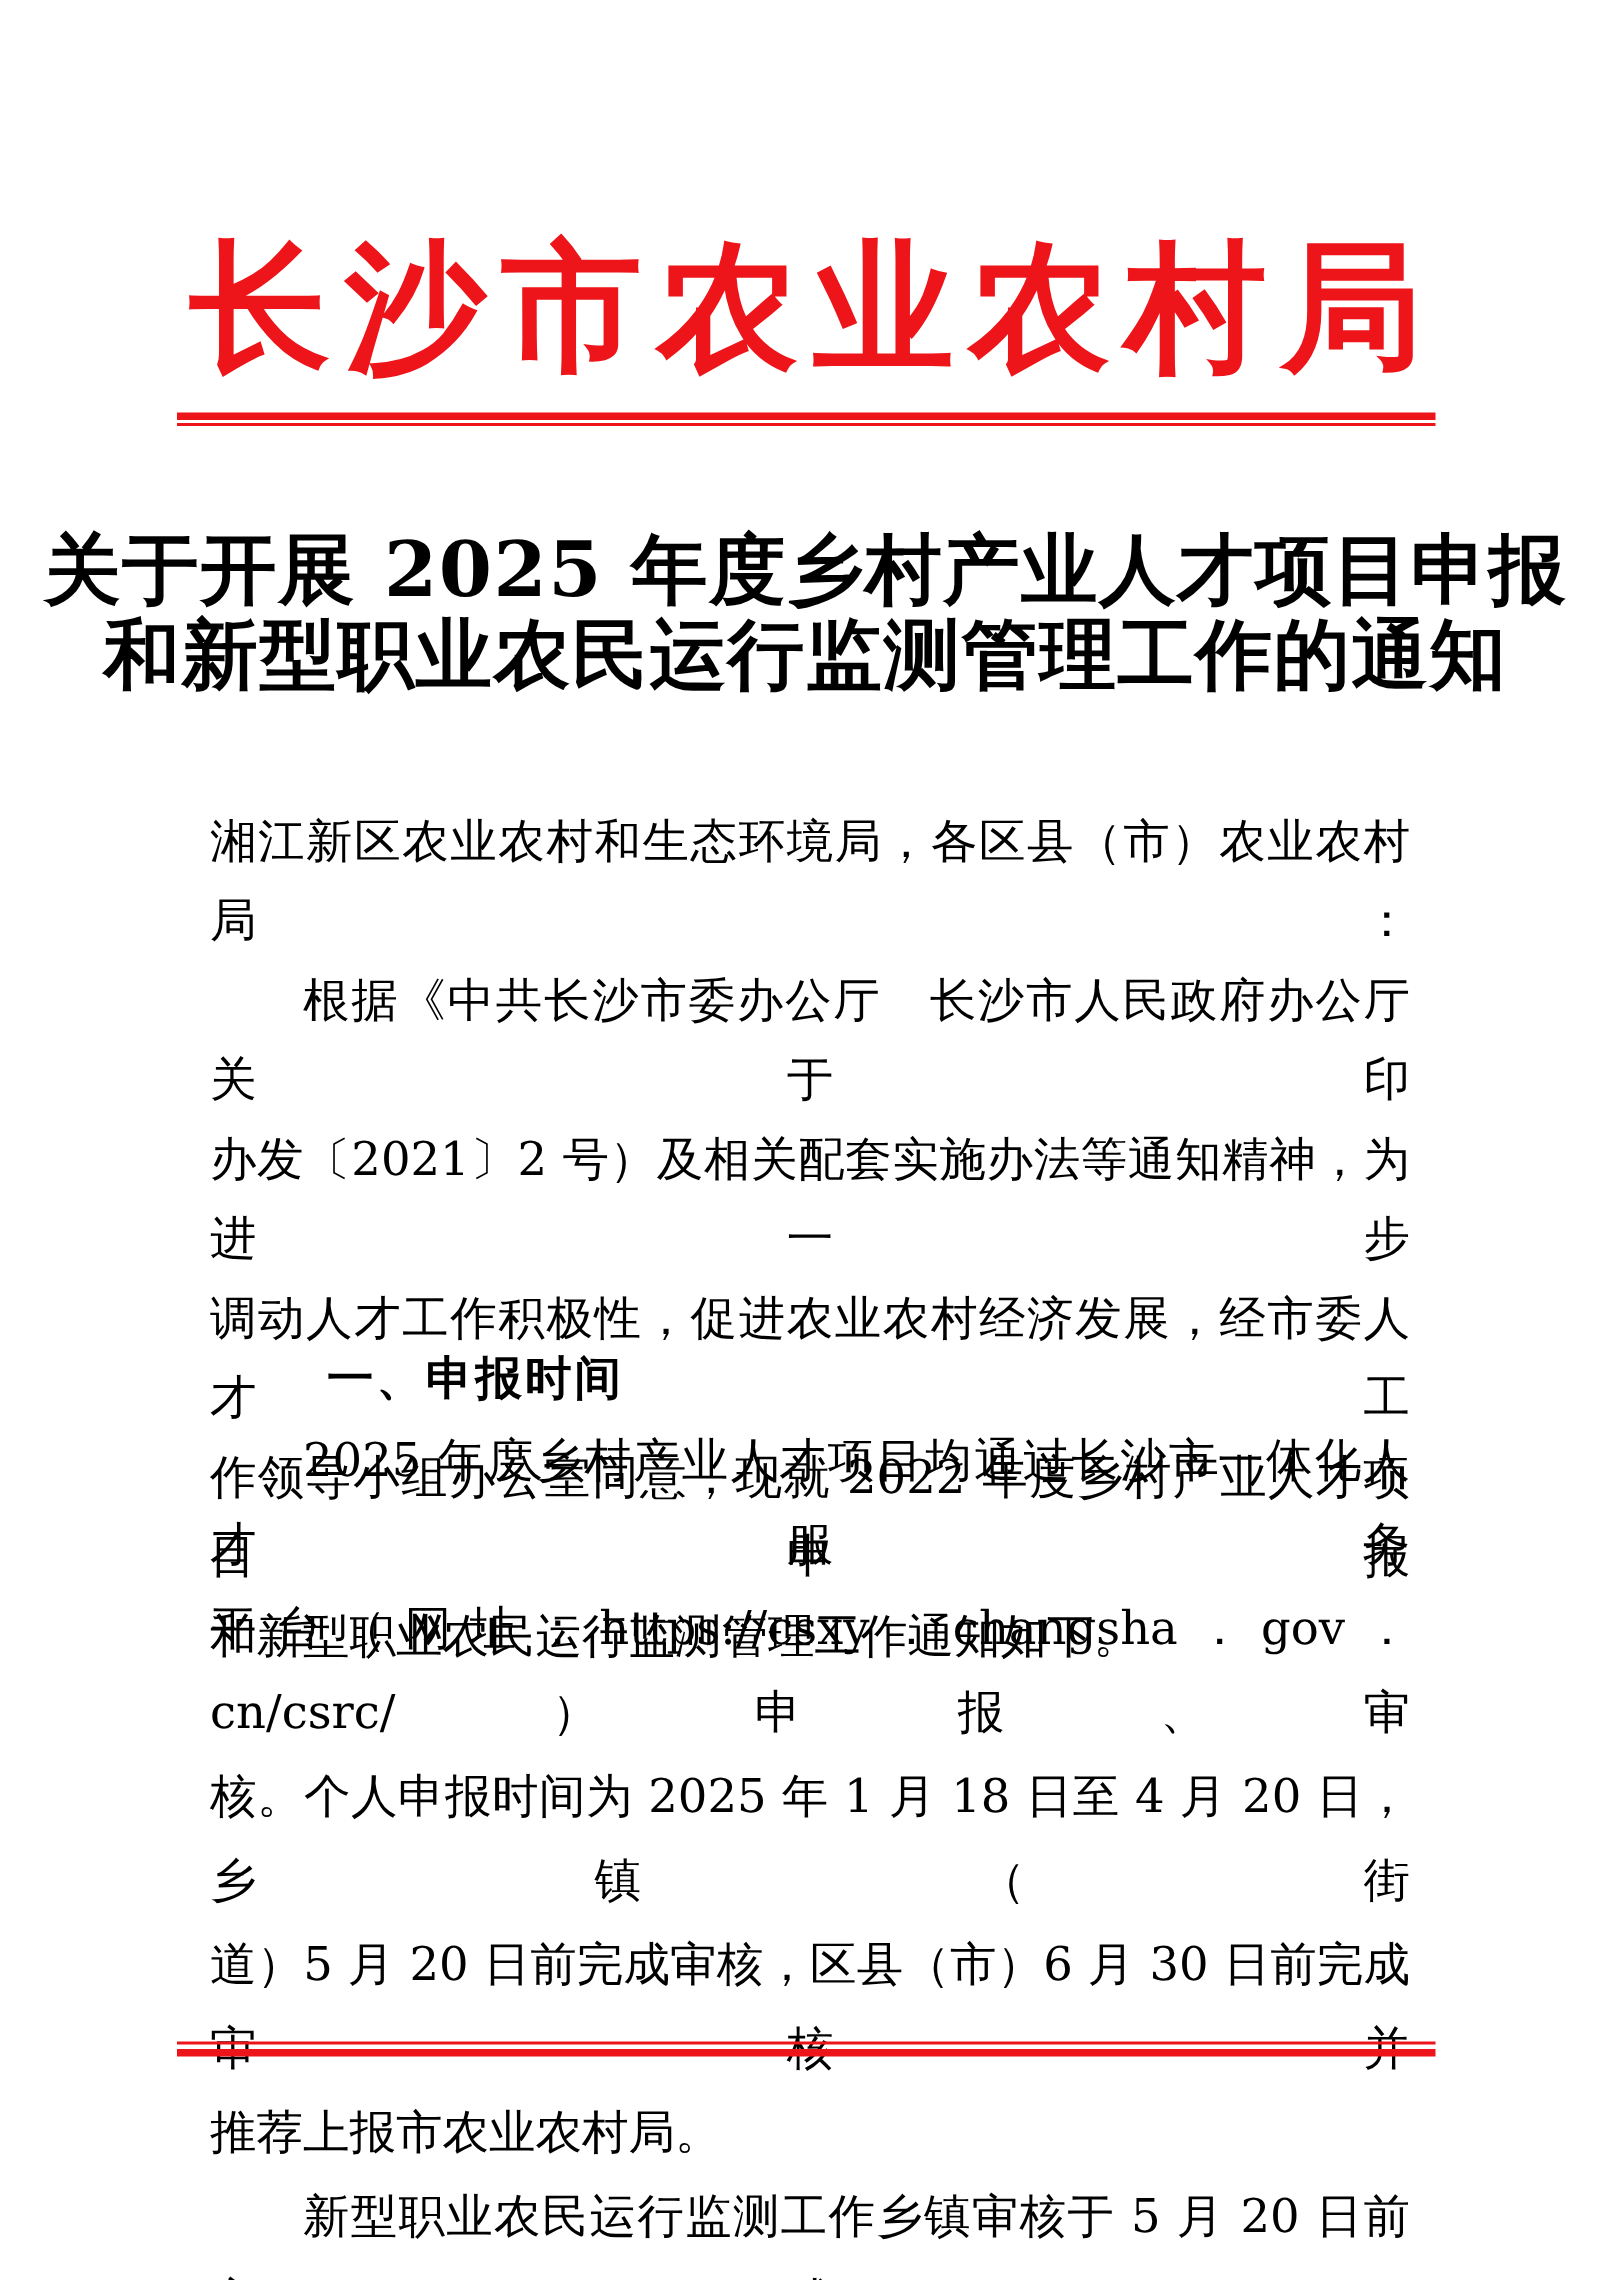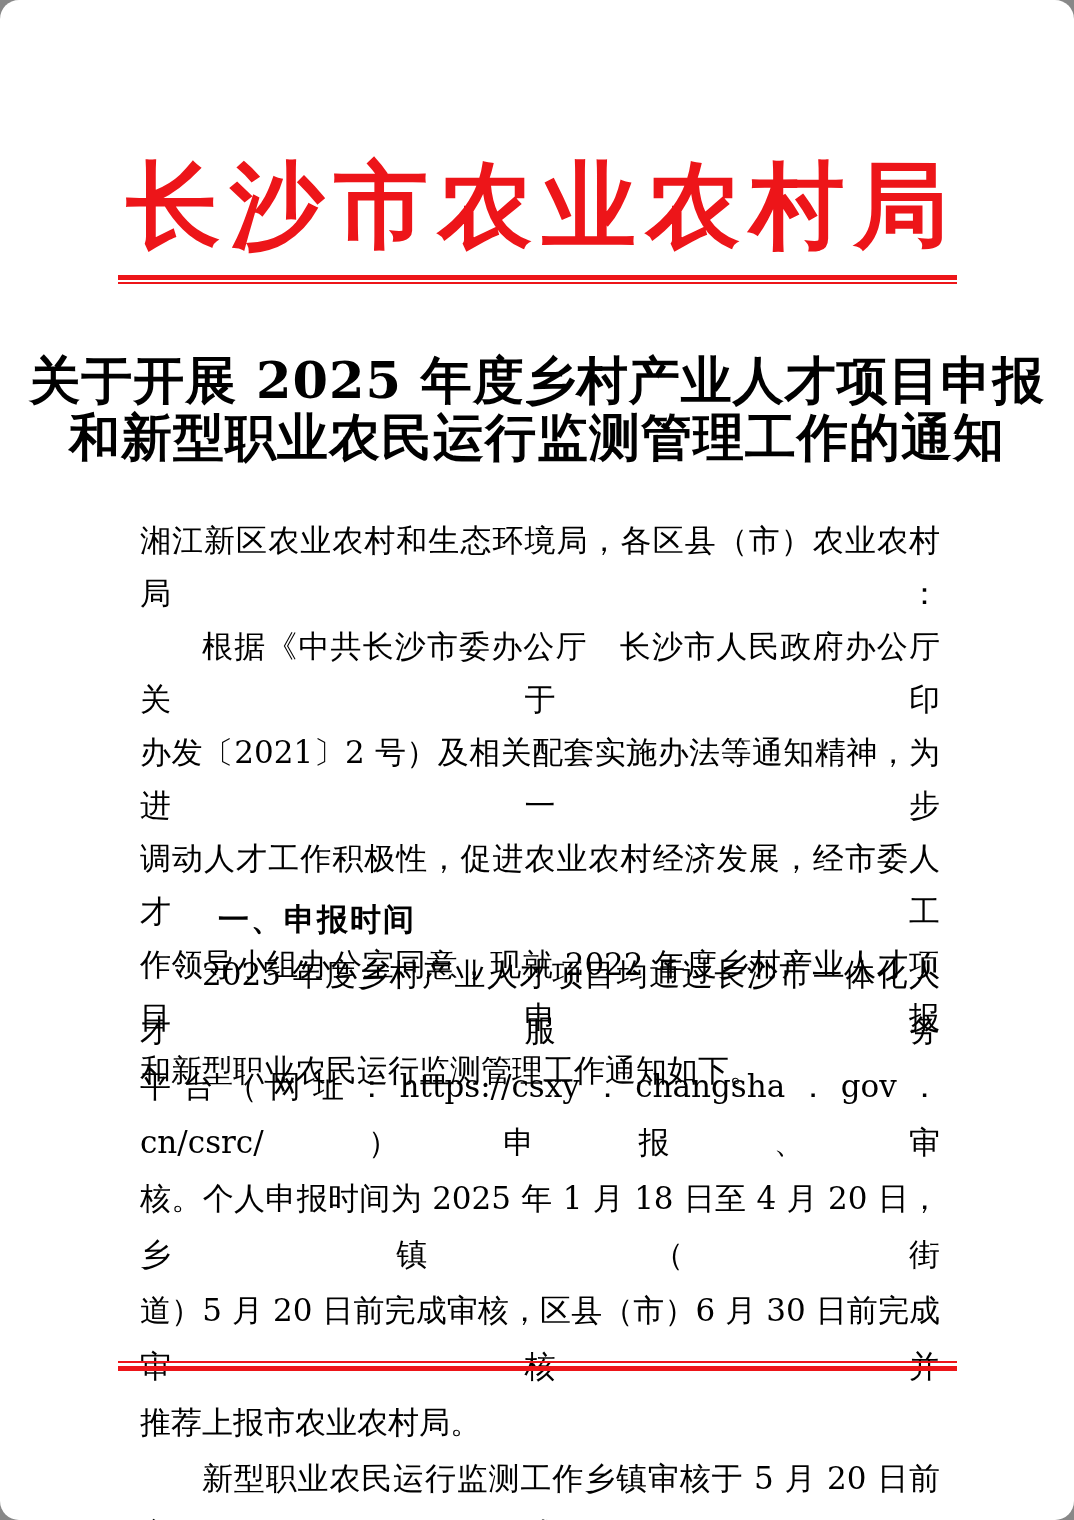--- a/index.html
+++ b/index.html
@@ -8,21 +8,20 @@
 
   .page {
     position: relative;
     width: 1074px;
     height: 1520px;
     margin: 0 auto;
     background: var(--bg);
     overflow: hidden;
     font-family: "DejaVu Serif", serif;
     color: var(--ink);
-    border-radius: 19px;
   }
 
   
   .letterhead {
     position: absolute;
     top: 148px;
     left: 0;
     width: 100%;
     box-sizing: border-box;
     padding-left: 10px;           
@@ -69,21 +68,21 @@
   }
 
   
   .body-block {
     position: absolute;
     left: 140px;
     width: 800px;
     font-size: 31px;
     color: var(--ink);
   }
-  .block-1 { top: 514px; line-height: 53px; }
+  .block-1 { top: 535px; line-height: 53px; }
   .block-2 { top: 946px; line-height: 56px; }
 
   .line { white-space: nowrap; }
   .stretch {
     white-space: normal;
     text-align: justify;
     text-align-last: justify;
     text-justify: inter-character;
   }
   .indent { text-indent: 2em; }

